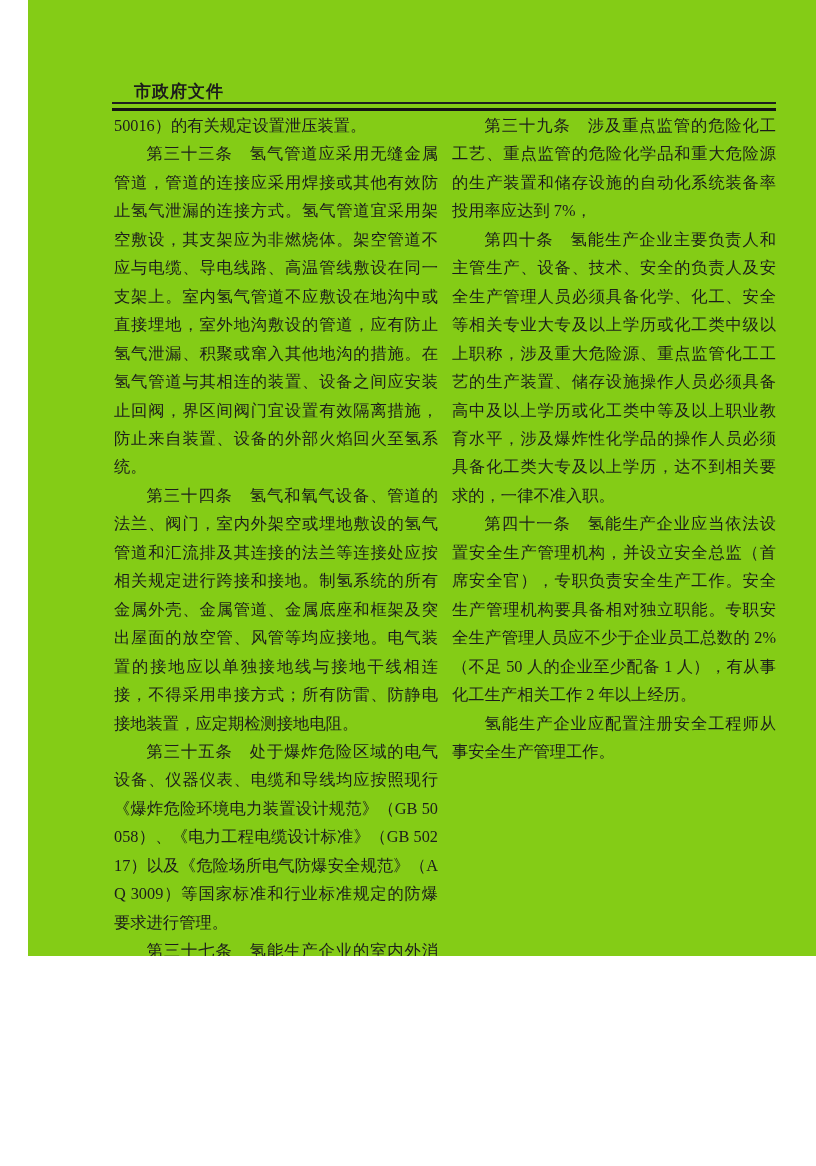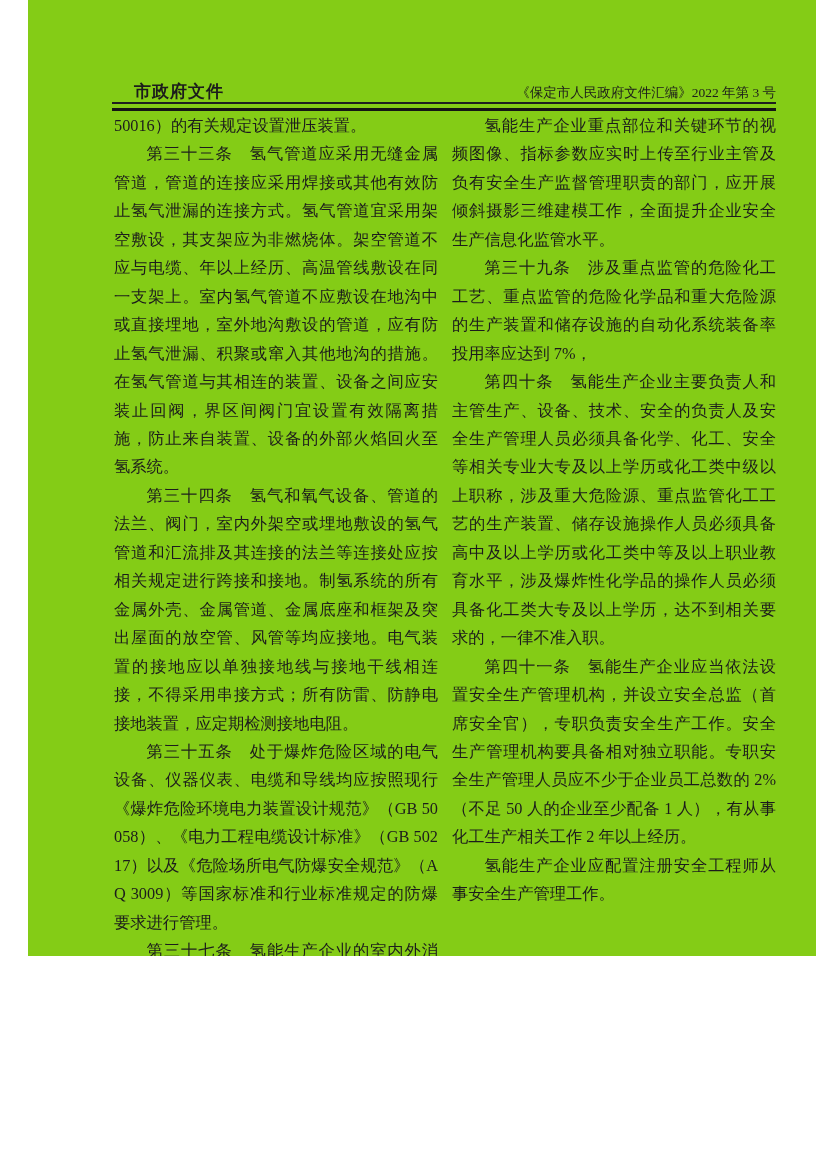--- a/index.html
+++ b/index.html
@@ -75,34 +75,32 @@
     height: 4px;
     background: linear-gradient(90deg, #b5b5b5 0%, #8a8a8a 20%, #3a3a3a 55%, #000000 100%);
   }
 </style>
 </head>
 <body>
 
 <div class="page">
 
   <span class="h-left">市政府文件</span>
-  <span class="h-right">《保定市人民政府文件汇编》2022 年第 3 号</span>
   <div class="rule rule1"></div>
   <div class="rule rule2"></div>
 
   <div class="content">
     <div class="col">
       <p class="para">50016）的有关规定设置泄压装置。</p>
-      <p class="para indent">第三十三条　氢气管道应采用无缝金属管道，管道的连接应采用焊接或其他有效防止氢气泄漏的连接方式。氢气管道宜采用架空敷设，其支架应为非燃烧体。架空管道不应与电缆、年以上经历、高温管线敷设在同一支架上。室内氢气管道不应敷设在地沟中或直接埋地，室外地沟敷设的管道，应有防止氢气泄漏、积聚或窜入其他地沟的措施。在氢气管道与其相连的装置、设备之间应安装止回阀，界区间阀门宜设置有效隔离措施，防止来自装置、设备的外部火焰回火至氢系统。</p>
+      <p class="para indent">第三十三条　氢气管道应采用无缝金属管道，管道的连接应采用焊接或其他有效防止氢气泄漏的连接方式。氢气管道宜采用架空敷设，其支架应为非燃烧体。架空管道不应与电缆、导电线路、高温管线敷设在同一支架上。室内氢气管道不应敷设在地沟中或直接埋地，室外地沟敷设的管道，应有防止氢气泄漏、积聚或窜入其他地沟的措施。在氢气管道与其相连的装置、设备之间应安装止回阀，界区间阀门宜设置有效隔离措施，防止来自装置、设备的外部火焰回火至氢系统。</p>
       <p class="para indent">第三十四条　氢气和氧气设备、管道的法兰、阀门，室内外架空或埋地敷设的氢气管道和汇流排及其连接的法兰等连接处应按相关规定进行跨接和接地。制氢系统的所有金属外壳、金属管道、金属底座和框架及突出屋面的放空管、风管等均应接地。电气装置的接地应以单独接地线与接地干线相连接，不得采用串接方式；所有防雷、防静电接地装置，应定期检测接地电阻。</p>
       <p class="para indent">第三十五条　处于爆炸危险区域的电气设备、仪器仪表、电缆和导线均应按照现行《爆炸危险环境电力装置设计规范》（GB 50058）、《电力工程电缆设计标准》（GB 50217）以及《危险场所电气防爆安全规范》（AQ 3009）等国家标准和行业标准规定的防爆要求进行管理。</p>
       <p class="para indent">第三十七条　氢能生产企业的室内外消防</p>
     </div>
     <div class="col">
-      <p class="para indent">氢能生产企业重点部位和关键环节的视频图像、指标参数应实时上传至行业主管及负有安全生产监督管理职责的部门，应开展倾斜摄影三维建模工作，全面提升企业安全生产信息化监管水平。</p>
       <p class="para indent">第三十九条　涉及重点监管的危险化工工艺、重点监管的危险化学品和重大危险源的生产装置和储存设施的自动化系统装备率投用率应达到 7%，</p>
       <p class="para indent">第四十条　氢能生产企业主要负责人和主管生产、设备、技术、安全的负责人及安全生产管理人员必须具备化学、化工、安全等相关专业大专及以上学历或化工类中级以上职称，涉及重大危险源、重点监管化工工艺的生产装置、储存设施操作人员必须具备高中及以上学历或化工类中等及以上职业教育水平，涉及爆炸性化学品的操作人员必须具备化工类大专及以上学历，达不到相关要求的，一律不准入职。</p>
       <p class="para indent">第四十一条　氢能生产企业应当依法设置安全生产管理机构，并设立安全总监（首席安全官），专职负责安全生产工作。安全生产管理机构要具备相对独立职能。专职安全生产管理人员应不少于企业员工总数的 2%（不足 50 人的企业至少配备 1 人），有从事化工生产相关工作 2 年以上经历。</p>
       <p class="para indent">氢能生产企业应配置注册安全工程师从事安全生产管理工作。</p>
     </div>
   </div>
 
   <div class="footer">— 6 —</div>
 
   <div class="scan-edge-v"></div>

